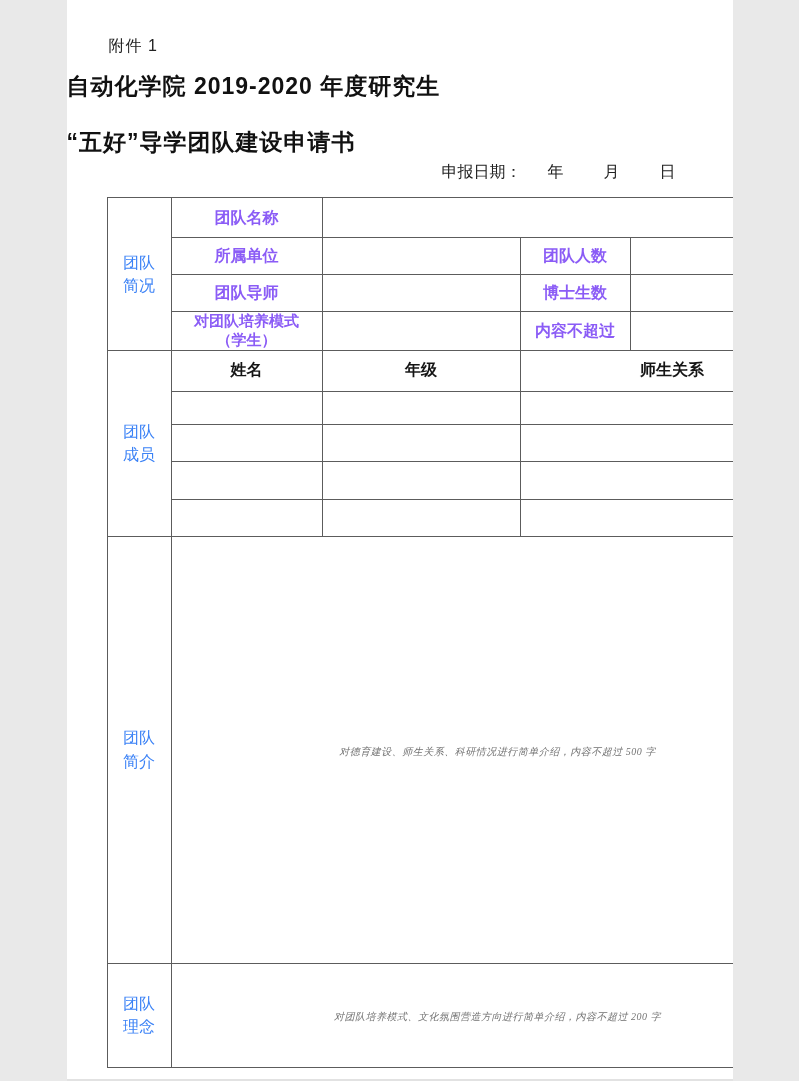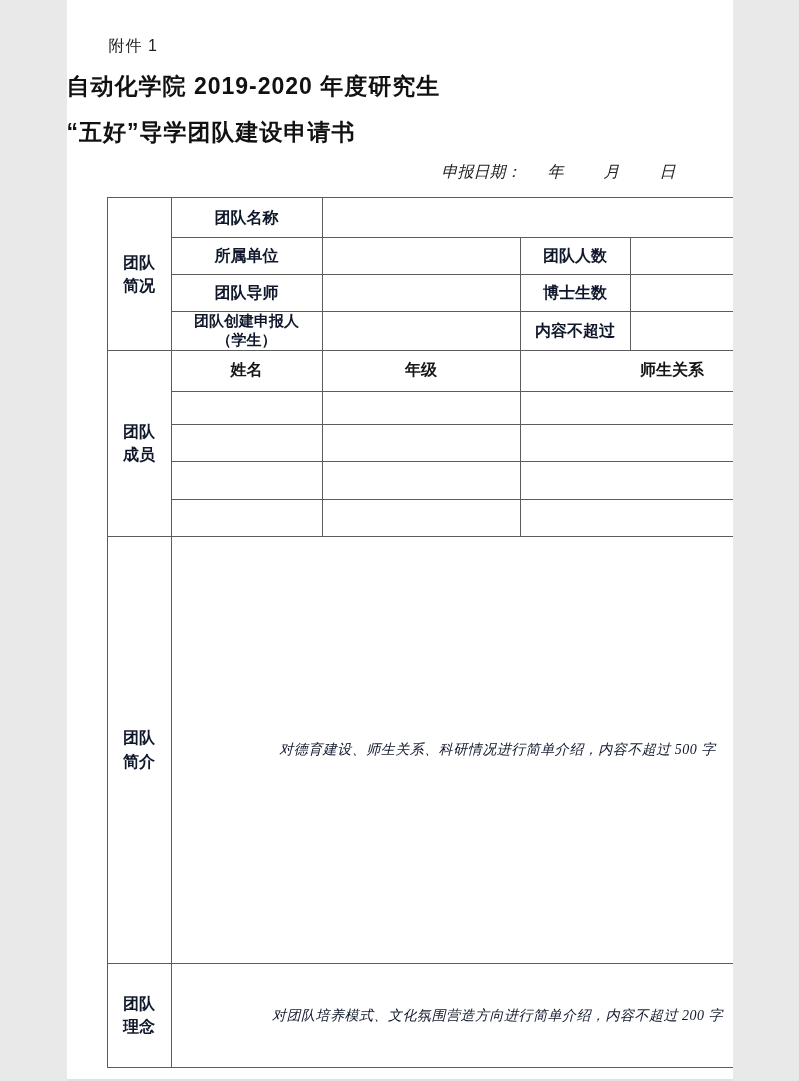--- a/index.html
+++ b/index.html
@@ -30,31 +30,31 @@
     position: absolute;
     left: 0;
     width: 100%;
     text-align: left;
     font-weight: 700;
     font-size: 23px;
     letter-spacing: 1px;
     color: #111;
   }
   .title.line1 { top: 71px; }
-  .title.line2 { top: 117px; }
+  .title.line2 { top: 127px; }
 
   .dateline {
     position: absolute;
     top: 162px;
     right: 57px;
     font-family: "Liberation Serif", "DejaVu Serif", serif;
     font-size: 16px;
     color: #222;
   }
-  .dateline .unit { display: inline-block; font-style: italic; }
+  .dateline .unit { display: inline-block; }
   .dateline .unit.year  { margin-left: 26px; }
   .dateline .unit.month { margin-left: 40px; }
   .dateline .unit.day   { margin-left: 40px; }
 
   table.form {
     position: absolute;
     left: 40px;
     top: 197px;
     border-collapse: collapse;
     table-layout: fixed;
@@ -63,48 +63,48 @@
   table.form td {
     border: 1px solid #5c5c5c;
     vertical-align: middle;
     text-align: center;
     font-size: 16px;
     overflow: hidden;
   }
   table.form { border: 1px solid #7a7a7a; }
 
   td.section-label {
-    font-weight: 700;
+    font-weight: 400;
     font-size: 17px;
     line-height: 1.45;
     white-space: pre-line;
-    color: #0f172a;
+    color: #3b82f6;
   }
   td.field-label {
     font-weight: 700;
     white-space: pre-line;
     line-height: 1.25;
-    color: #0f172a;
+    color: #8b5cf6;
   }
   td.col-header {
     font-weight: 700;
     color: #151515;
   }
   td.value-cell { background: #fff; }
 
   td.free-text {
     vertical-align: top;
     text-align: left;
     padding: 9px 12px;
   }
   .instruction {
     font-family: "Liberation Serif", "DejaVu Serif", serif;
     font-style: italic;
-    font-size: 14px;
-    color: #0f172a;
+    font-size: 10px;
+    color: #737373;
     letter-spacing: 0.5px;
   }
 </style>
 </head>
 <body>
 
 <div class="page">
 
   <div class="attachment">附件 1</div>
 
@@ -137,21 +137,21 @@
       <td class="field-label">团队人数</td>
       <td class="value-cell"></td>
     </tr>
     <tr style="height:37px">
       <td class="field-label">团队导师</td>
       <td class="value-cell"></td>
       <td class="field-label">博士生数</td>
       <td class="value-cell"></td>
     </tr>
     <tr style="height:38px">
-      <td class="field-label" style="font-size:15px">团队创建申报人
+      <td class="field-label" style="font-size:15px">对团队培养模式
 （学生）</td>
       <td class="value-cell"></td>
       <td class="field-label">内容不超过</td>
       <td class="value-cell"></td>
     </tr>
 
     <tr style="height:41px">
       <td rowspan="5" class="section-label">团队
 成员</td>
       <td class="col-header">姓名</td>

